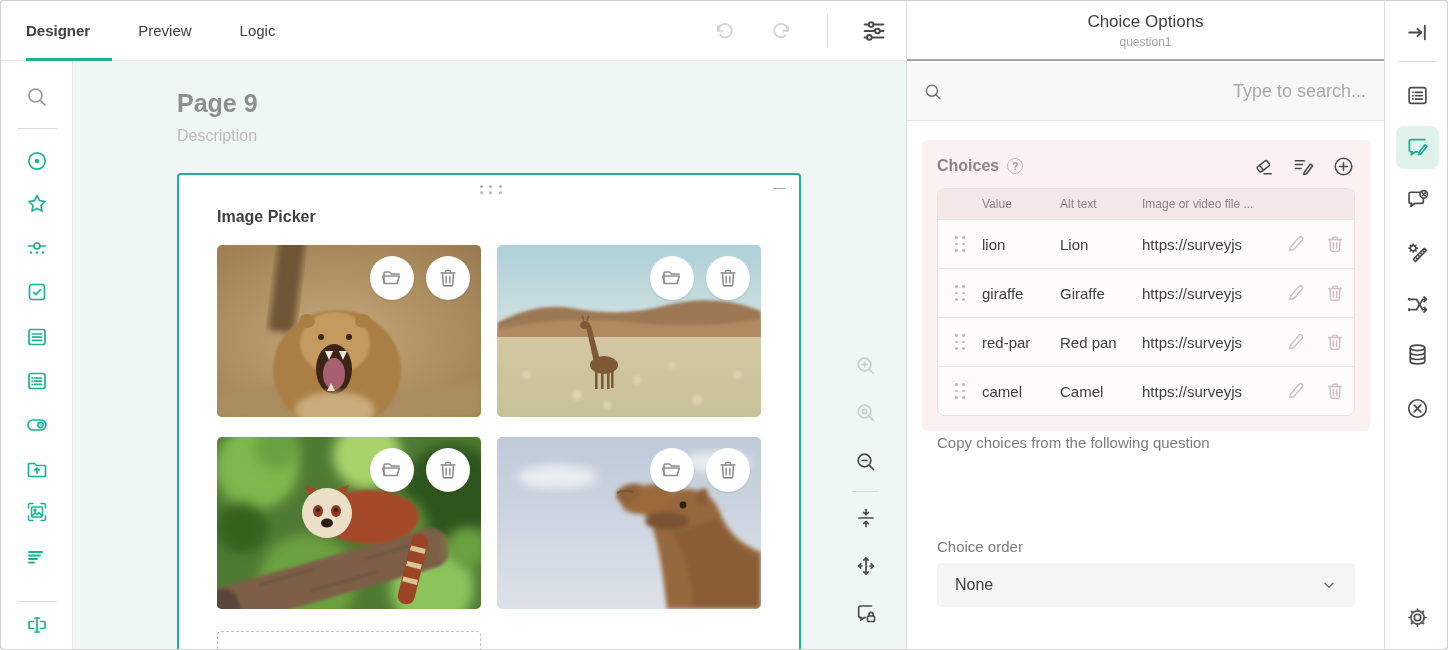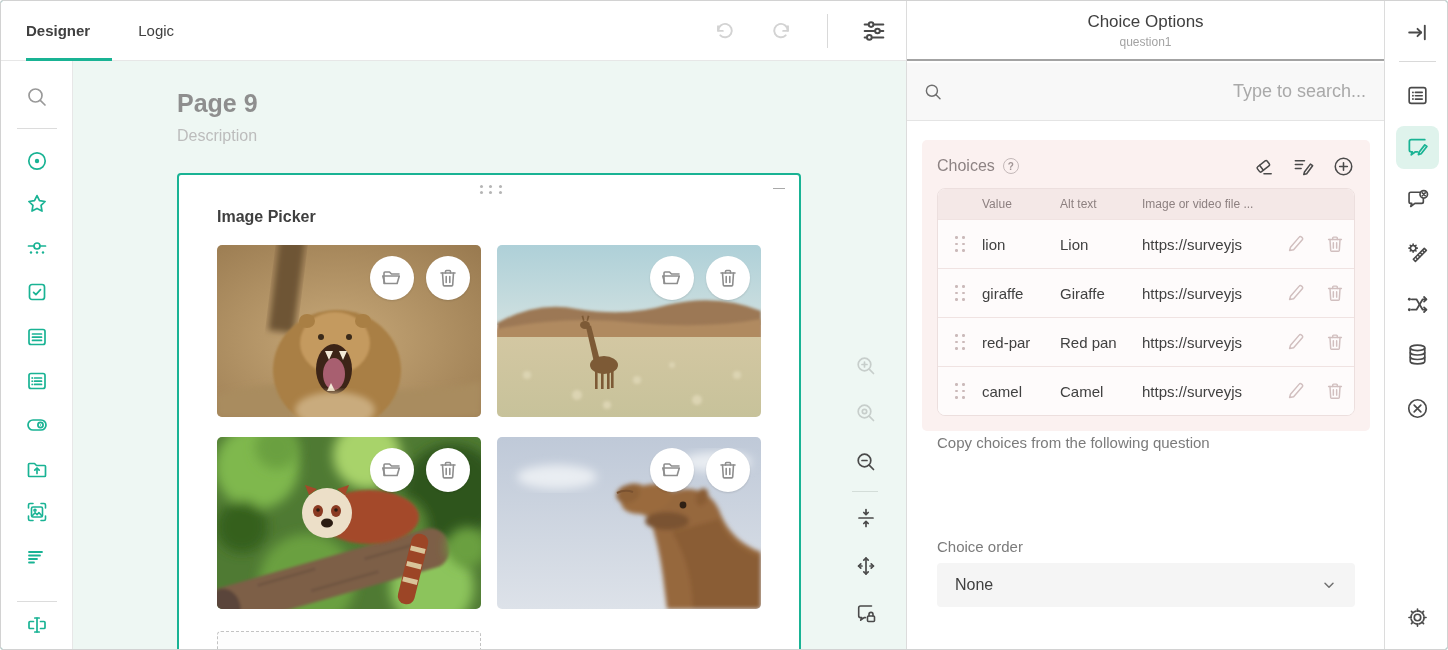--- a/index.html
+++ b/index.html
@@ -48,21 +48,21 @@
   .pg-header{left:0;top:0;width:100%;height:60px;border-bottom:2px solid #a3a3a3;display:flex;flex-direction:column;align-items:center;justify-content:center;background:#fff;}
   .pg-title{font-size:17px;color:#404040;}
   .pg-sub{font-size:12px;color:#a3a3a3;margin-top:3px;}
   .pg-search{left:0;top:62px;width:100%;height:58px;background:#f8f8f8;border-bottom:1px solid #e4e4e4;display:flex;align-items:center;padding:0 16px;gap:12px;}
   .pg-search input{border:none;outline:none;background:transparent;font-size:18px;color:#404040;width:100%;font-family:"Liberation Sans",sans-serif;text-align:right;}
   .pg-search input::placeholder{color:#a9a9a9;}
   .pg-content{left:0;top:120px;width:100%;height:530px;overflow:hidden;}
 
   .choices-box{position:absolute;left:15px;top:19px;width:448px;background:#fbf1f0;border-radius:5px;padding:12px 15px 15px 15px;}
   .choices-head{display:flex;align-items:center;height:28px;margin-bottom:8px;}
-  .choices-label{font-size:16px;color:#8d8383;}
+  .choices-label{font-size:16px;color:#8d8383;font-weight:bold;}
   .help-badge{width:16px;height:16px;border:1px solid #c3b8b8;border-radius:50%;color:#a09494;font-size:10px;font-weight:bold;display:flex;align-items:center;justify-content:center;margin-left:8px;}
   .choices-actions{margin-left:auto;display:flex;align-items:center;gap:17px;color:#4a4a4a;}
   .ca-icon{width:23px;height:23px;}
 
   .ch-table{border:1px solid #ecdfde;border-radius:8px;overflow:hidden;background:#fefbfb;}
   .ch-grid{display:grid;grid-template-columns:44px 78px 82px 1fr 39px 39px;align-items:center;}
   .ch-headrow{background:#f4e8e7;height:30px;font-size:12px;color:#8d8080;}
   .ch-row{height:49px;border-top:1px solid #f0e3e2;font-size:15px;color:#414141;background:#fefbfb;}
   .ch-cell{overflow:hidden;white-space:nowrap;}
   .row-drag{width:14px;height:20px;display:grid;grid-template-columns:repeat(2,1fr);grid-template-rows:repeat(3,1fr);justify-items:center;align-items:center;margin:0 auto;}
@@ -83,20 +83,23 @@
 </style>
 </head>
 <body>
 
 <div id="frame">
 
   <div id="top-header" class="abs">
     <div class="tabs">
       <div class="tab active">
           <span>Designer</span>
+        </div>
+      <div class="tab">
+          <span>Preview</span>
         </div>
       <div class="tab">
           <span>Logic</span>
         </div>
     </div>
     <div class="hdr-icons">
       <span style="color:#d3d3d3;">
         <svg width="26" height="26" viewBox="0 0 24 24" fill="none" stroke="currentColor" stroke-width="1.8" stroke-linecap="round" stroke-linejoin="round">
             <path d="M6.5 7.5 v4.4 h4.4"></path>
             <path d="M6.8 11.6 a6.2 6.2 0 1 1 1.8 4.4"></path>

